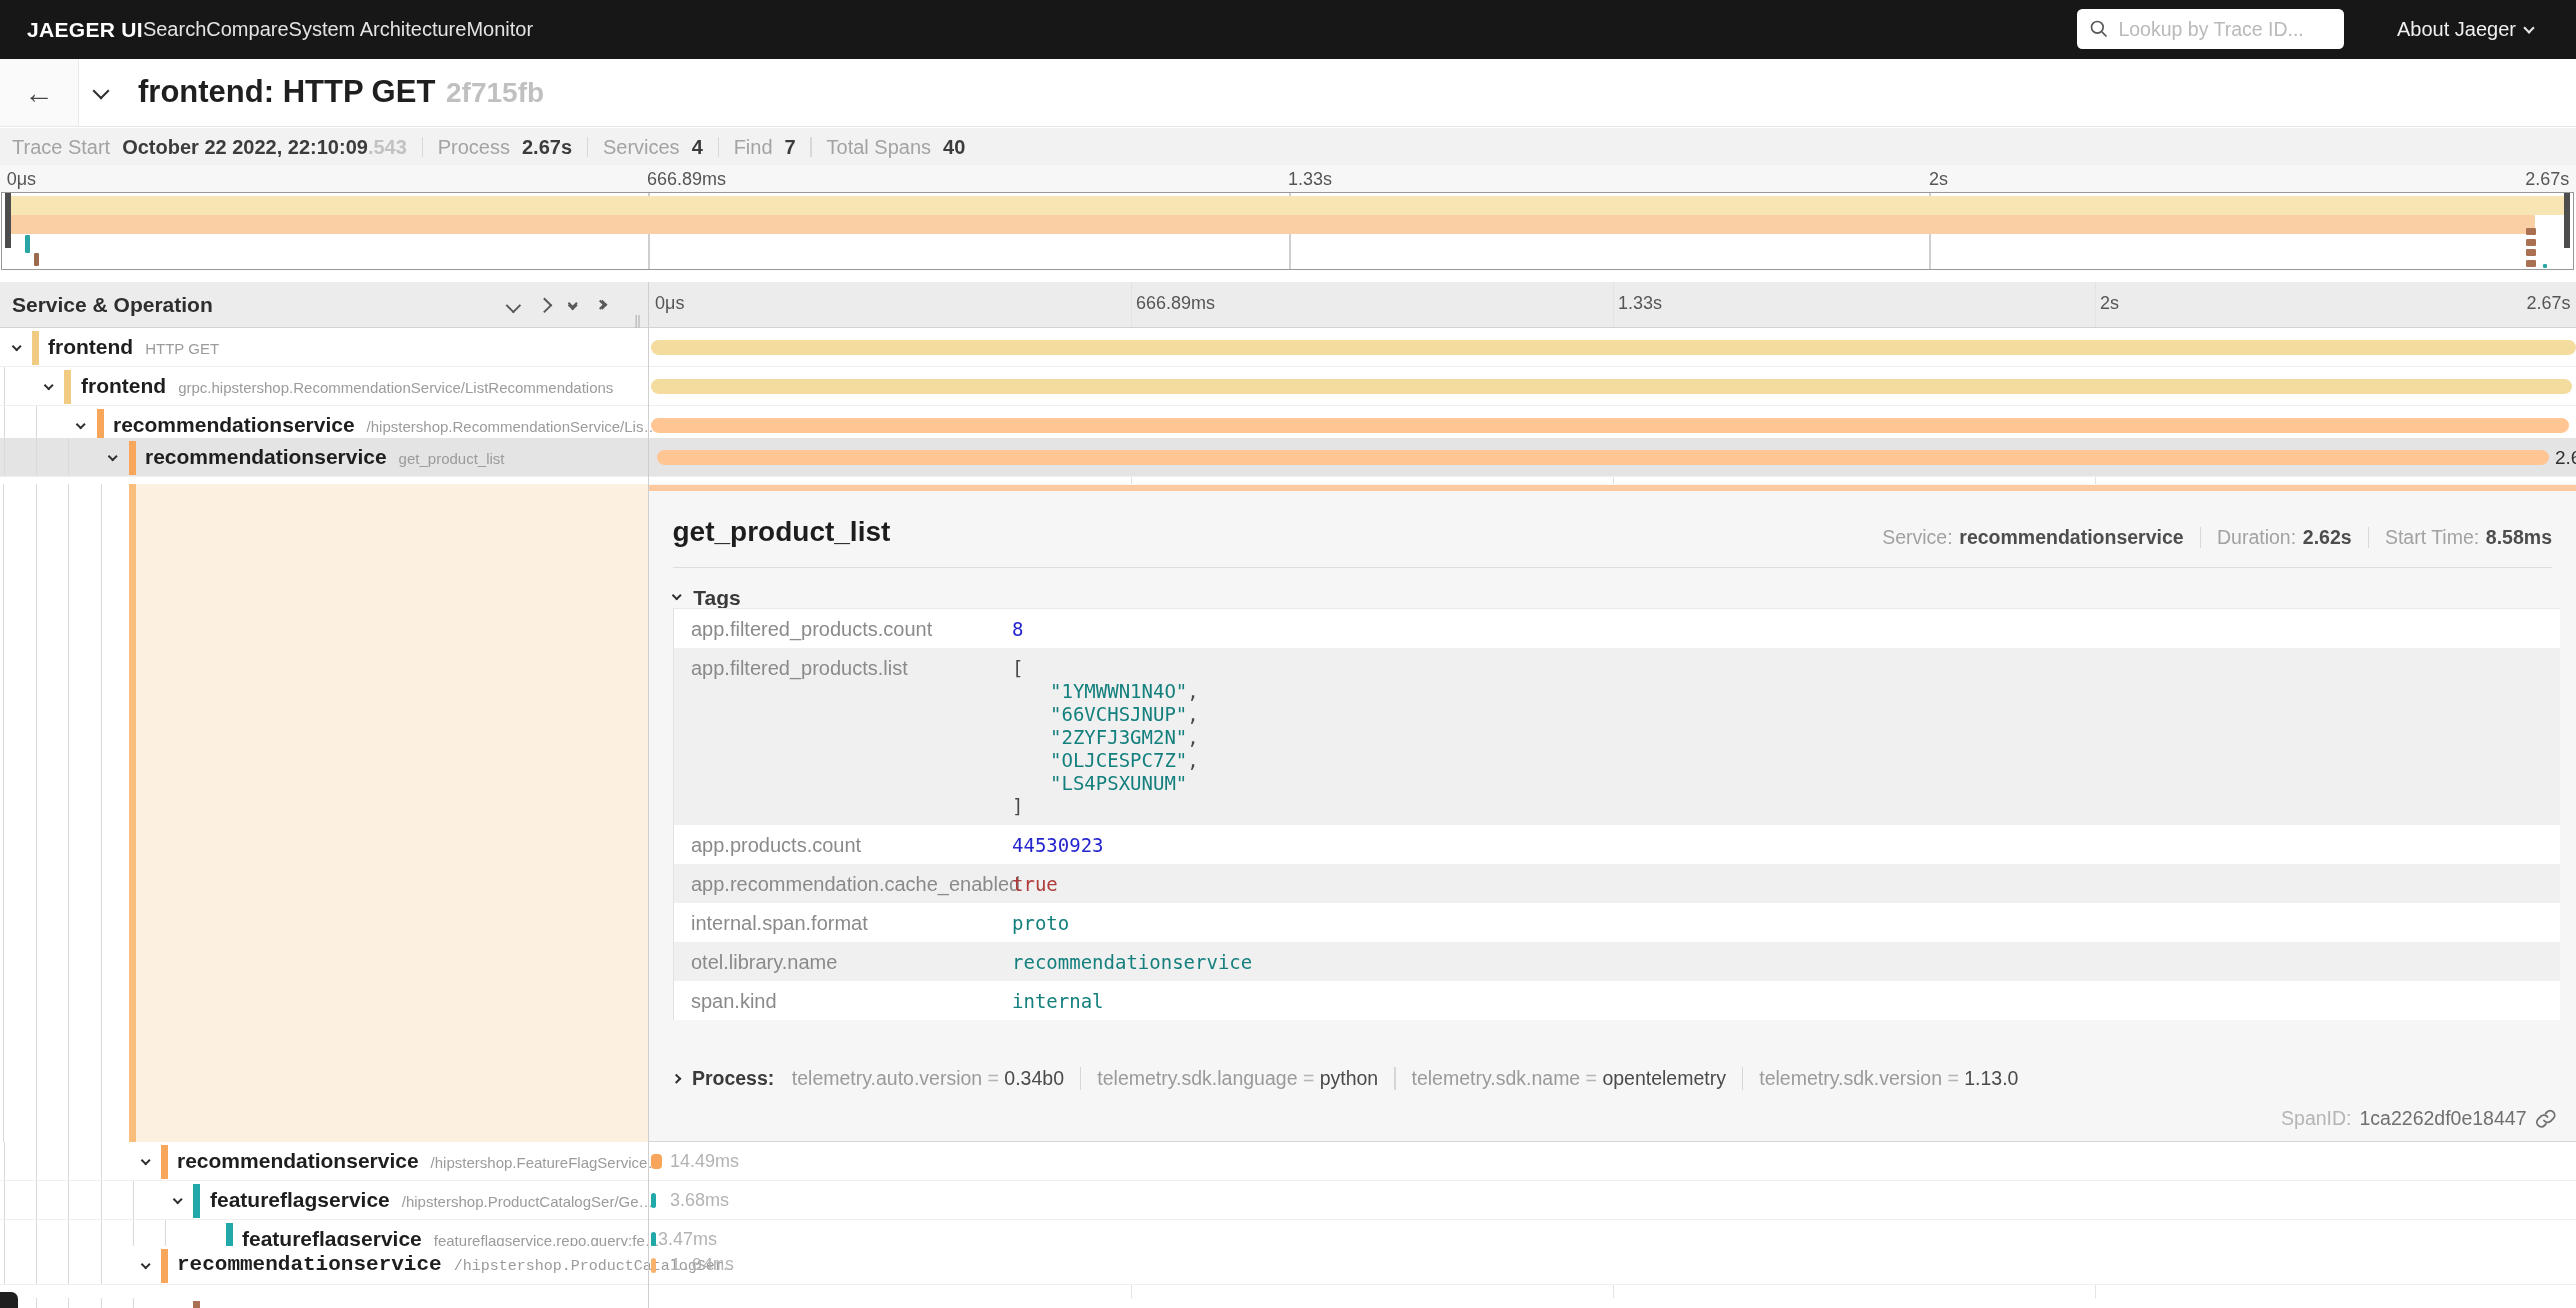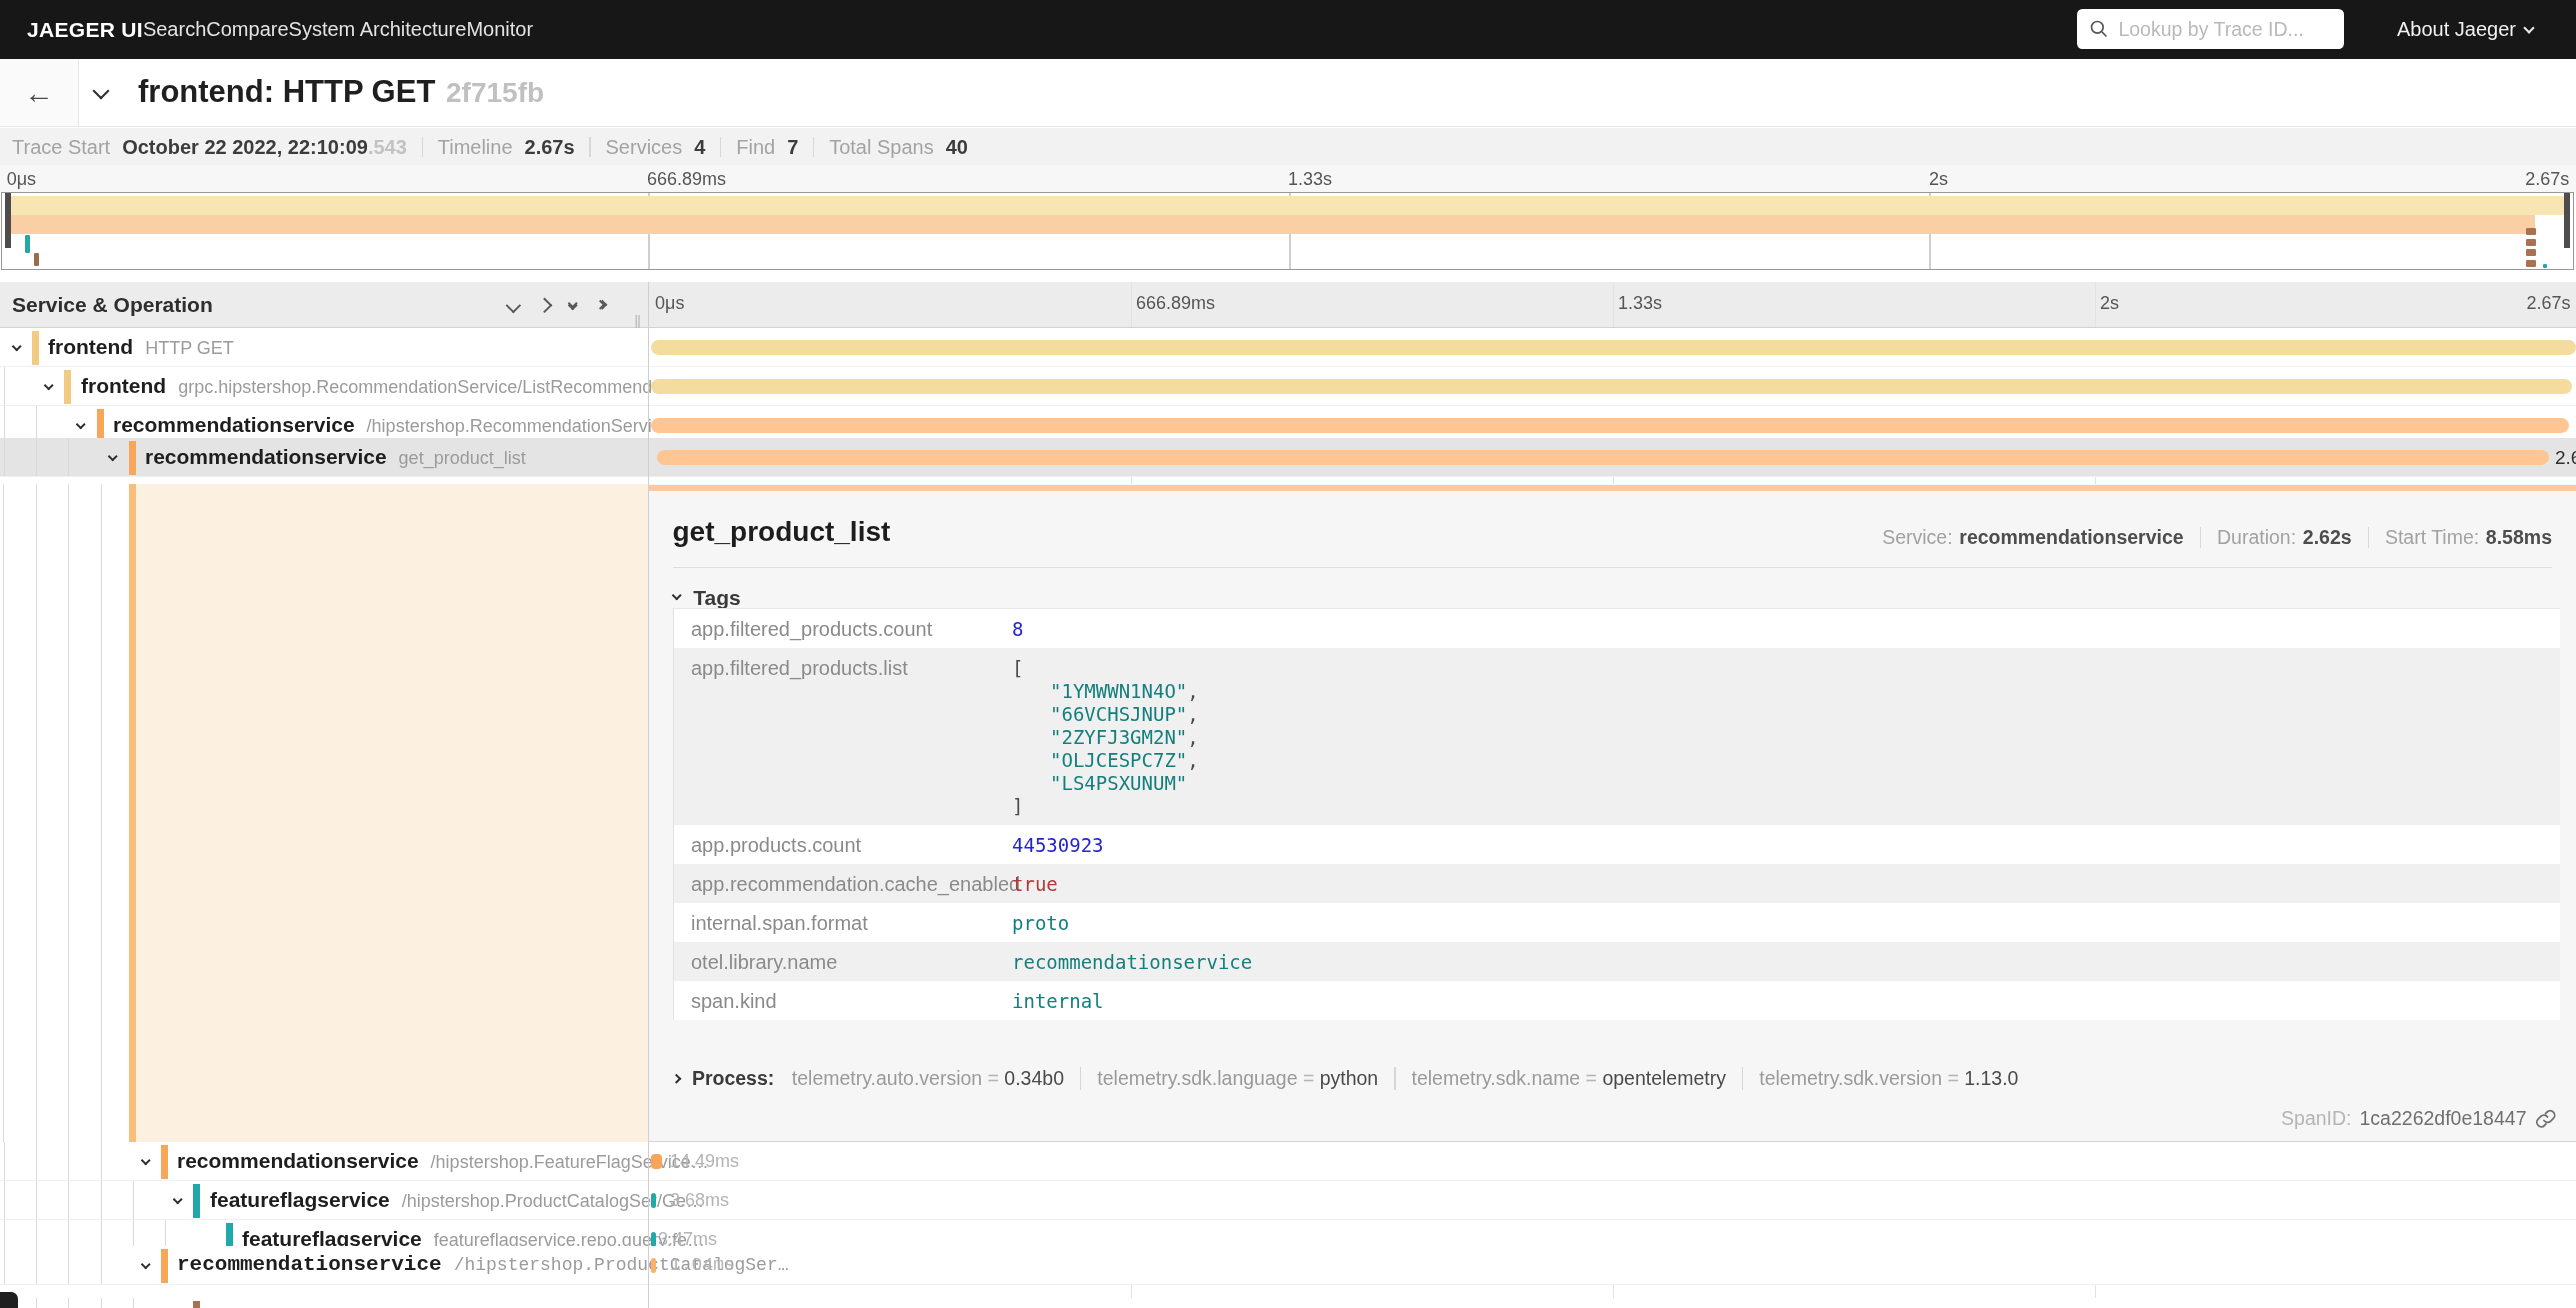--- a/index.html
+++ b/index.html
@@ -68,21 +68,21 @@
 
   
   #rows-top { position:absolute; left:0; top:328px; width:2576px; height:156px; }
   #rows-bottom { position:absolute; left:0; top:1142px; width:2576px; height:167px; }
   .row { position:absolute; left:0; width:2576px; height:39px; border-bottom:1.3px solid #efefef; background:#fff; }
   .row.selected { background:#e4e4e4; }
   .guide { position:absolute; top:0; width:1.3px; height:100%; background:#d9d9d9; }
   .row-chev { position:absolute; top:14.8px; }
   .swatch { position:absolute; top:2.7px; width:6.7px; height:34px; }
   .svc-name { position:absolute; top:7.4px; font-size:21px; font-weight:bold; color:#1e1e1e; white-space:nowrap; }
-  .op-name { font-weight:normal; font-size:18px; color:#9b9b9b; margin-left:12px; }
+  .op-name { font-weight:normal; font-size:15px; color:#9b9b9b; margin-left:12px; }
   .bar { position:absolute; top:12px; height:14.8px; border-radius:7.4px; }
   .minibar { position:absolute; top:12px; height:14.8px; border-radius:4px; }
   .dur-label { position:absolute; top:9.4px; font-size:18px; color:#b3b3b3; white-space:nowrap; }
   .bar-label { position:absolute; top:9.4px; font-size:19px; color:#2f2f2f; white-space:nowrap; }
 
   
   #detail-left { position:absolute; left:0; top:484px; width:649px; height:658px; background:#fff; }
   #detail-stripe { position:absolute; left:129px; top:0; width:6.7px; height:100%; background:#f9be7c; }
   #detail-peach { position:absolute; left:136px; top:0; width:514px; height:100%; background:#fcf0e1; }
   #detail-panel { position:absolute; left:649px; top:484px; width:1927px; height:658px; background:#f6f6f6; border-bottom:1.3px solid #d6d6d6; }
@@ -162,21 +162,21 @@
       <span>Trace Timeline</span>
       <span class="chev small" style="margin-top:-5.4px;"></span>
     </div>
   </div>
 
   <div id="metabar">
     <span class="first">Trace Start</span>
     <b>October 22 2022, 22:10:09</b>
     <span class="ms">.543</span>
     <span class="sep"></span>
-    <span>Timeline</span>
+    <span>Process</span>
     <b>2.67s</b>
     <span class="sep"></span>
     <span>Services</span>
     <b>4</b>
     <span class="sep"></span>
     <span>Find</span>
     <b>7</b>
     <span class="sep"></span>
     <span>Total Spans</span>
     <b>40</b>

